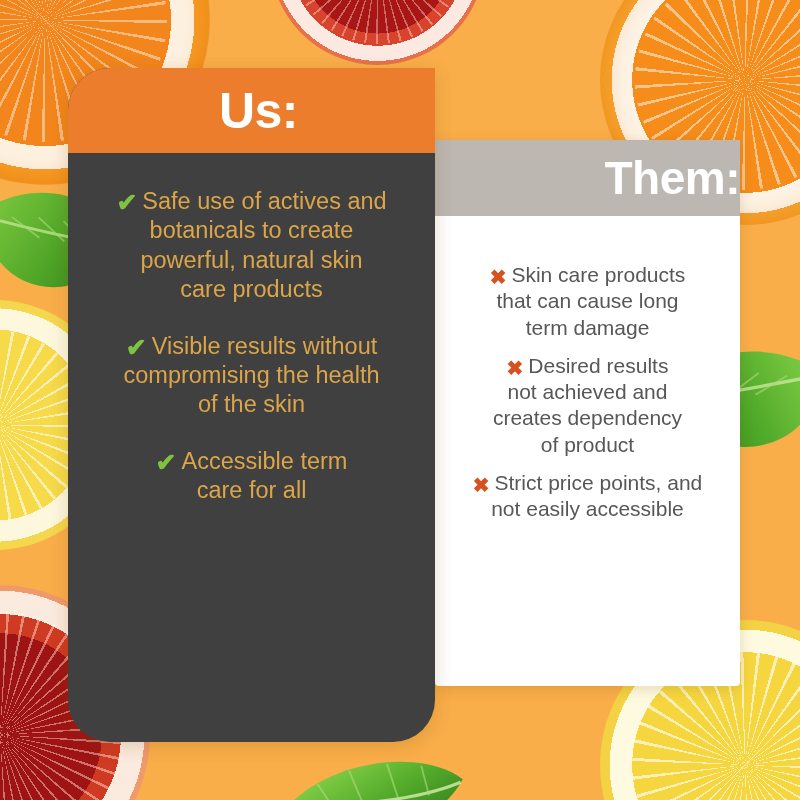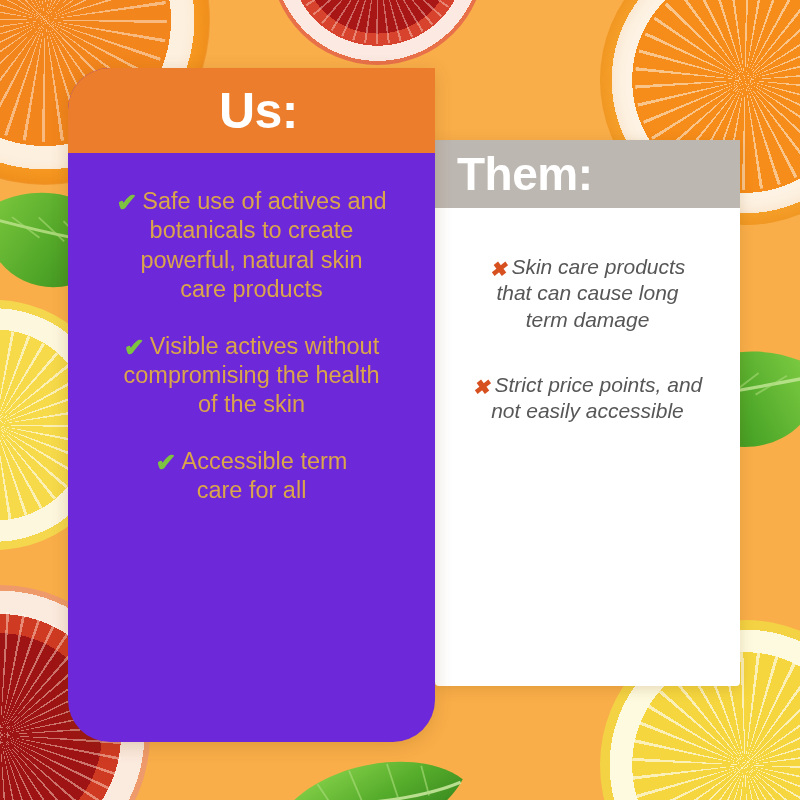--- a/index.html
+++ b/index.html
@@ -128,42 +128,42 @@
   #card-them {
     position: absolute;
     left: 435px; top: 140px;
     width: 305px; height: 546px;
     background: #ffffff;
     border-radius: 0 0 4px 4px;
     box-shadow: 0 3px 14px rgba(120,70,10,.18);
     overflow: hidden;
   }
   #card-them .card-header {
-    height: 68px;
+    height: 76px;
     background: #bdb7b1;
-    display: flex; align-items: center; justify-content: flex-start;
+    display: flex; align-items: center; justify-content: flex-end;
   }
   #card-them .card-header .card-title {
     color: #ffffff;
     font-size: 46px;
     font-weight: 700;
     letter-spacing: -0.5px;
     line-height: 1;
     padding-left: 22px;
   }
   #card-them .card-body {
     padding: 46px 18px 10px 18px;
-    display: flex; flex-direction: column; gap: 39px; font-style: italic;
+    display: flex; flex-direction: column; gap: 12px;
   }
 
   #card-us {
     position: absolute;
     left: 68px; top: 68px;
     width: 367px; height: 674px;
-    background: #6d28d9;
+    background: #404040;
     border-radius: 42px 0 42px 42px;
     box-shadow: 0 4px 18px rgba(120,70,10,.20);
     overflow: hidden;
   }
   #card-us .card-header {
     height: 85px;
     background: #ec7d2d;
     display: flex; align-items: center; justify-content: center;
   }
   #card-us .card-header .card-title {
@@ -263,20 +263,26 @@
       <span class="card-title">Them:</span>
     </div>
     <div class="card-body">
 
       <div class="point">
         <span class="mark x-glyph">✖</span><span class="point-text">Skin care products
 that can cause long
 term damage</span>
       </div>
 
+      <div class="point">
+        <span class="mark x-glyph">✖</span><span class="point-text">Desired results
+not achieved and
+creates dependency
+of product</span>
+      </div>
 
 
       <div class="point">
         <span class="mark x-glyph">✖</span><span class="point-text">Strict price points, and
 not easily accessible</span>
       </div>
 
     </div>
   </div>
 
@@ -287,21 +293,21 @@
     <div class="card-body">
 
       <div class="point">
         <span class="mark check-glyph">✔</span><span class="point-text">Safe use of actives and
 botanicals to create
 powerful, natural skin
 care products</span>
       </div>
 
       <div class="point">
-        <span class="mark check-glyph">✔</span><span class="point-text">Visible actives without
+        <span class="mark check-glyph">✔</span><span class="point-text">Visible results without
 compromising the health
 of the skin</span>
       </div>
 
 
       <div class="point">
         <span class="mark check-glyph">✔</span><span class="point-text">Accessible term
 care for all</span>
       </div>
 

